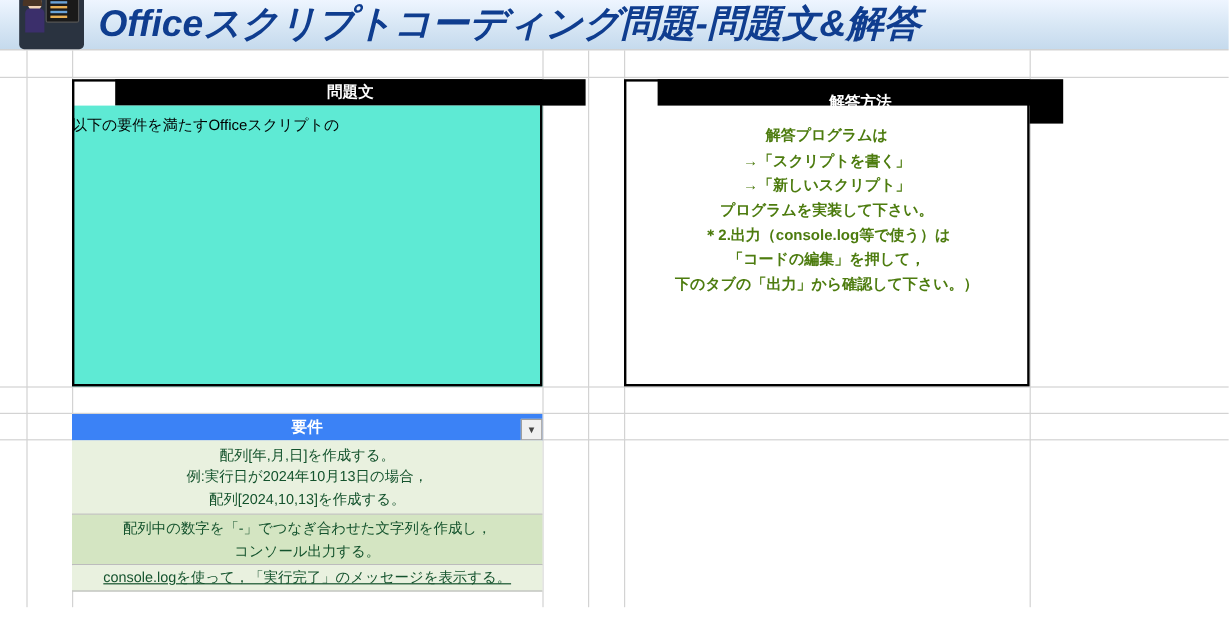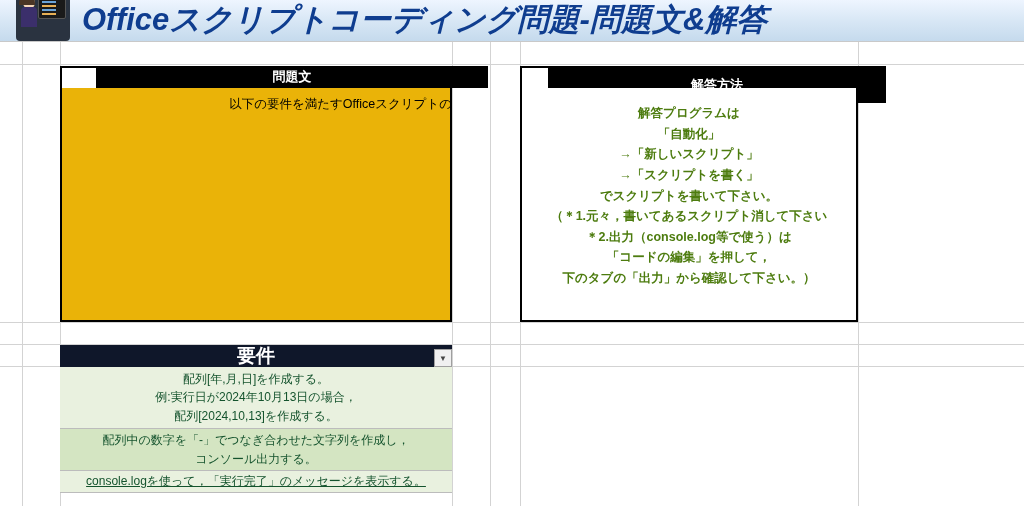--- a/index.html
+++ b/index.html
@@ -100,44 +100,44 @@
       color: #fff;
       font-size: 13px;
       font-weight: bold;
       display: flex;
       align-items: center;
       justify-content: center;
     }
     
     .prob-body {
       position: absolute;
-      background: #eab308;
+      background: #5eead4;
       color: #000;
       font-size: 12.5px;
-      text-align: right;
+      text-align: left;
       padding-top: 6px;
       line-height: 1.7;
     }
     
     .ans-body {
       position: absolute;
       background: #fff;
       color: #4d7c0f;
       font-size: 12.5px;
       font-weight: bold;
       text-align: center;
       padding-top: 15px;
       line-height: 1.65;
     }
     
     .green-head {
       position: absolute;
-      background: #0f172a;
+      background: #3b82f6;
       color: #fff;
-      font-size: 19px;
+      font-size: 13px;
       font-weight: bold;
       display: flex;
       align-items: center;
       justify-content: center;
     }
     .dropdown-btn {
       position: absolute;
       right: 0;
       width: 18px;
       height: 18px;
@@ -198,25 +198,23 @@
   <div class="prob-body" style="left:60px; top:46px; width:392px; height:234px;">
     <div>以下の要件を満たすOfficeスクリプトの</div>
   </div>
   <div class="box" style="left:60px; top:24px; width:392px; height:256px;"></div>
 
   <div class="black-head" style="left:548px; top:24px; width:338px; height:37px;">
     <span>解答方法</span>
   </div>
   <div class="ans-body" style="left:520px; top:46px; width:338px; height:234px;">
     <div>解答プログラムは</div>
-    <div>「自動化」</div>
+    <div>→「スクリプトを書く」</div>
     <div>→「新しいスクリプト」</div>
-    <div>→「スクリプトを書く」</div>
-    <div>でスクリプトを書いて下さい。</div>
-    <div>（＊1.元々，書いてあるスクリプト消して下さい</div>
+    <div>プログラムを実装して下さい。</div>
     <div>＊2.出力（console.log等で使う）は</div>
     <div>「コードの編集」を押して，</div>
     <div>下のタブの「出力」から確認して下さい。）</div>
   </div>
   <div class="box" style="left:520px; top:24px; width:338px; height:256px;"></div>
 
   <div class="green-head" style="left:60px; top:303px; width:392px; height:22px;">
     <span>要件</span>
   </div>
   <div class="dropdown-btn" style="left:434px; top:307px;">

